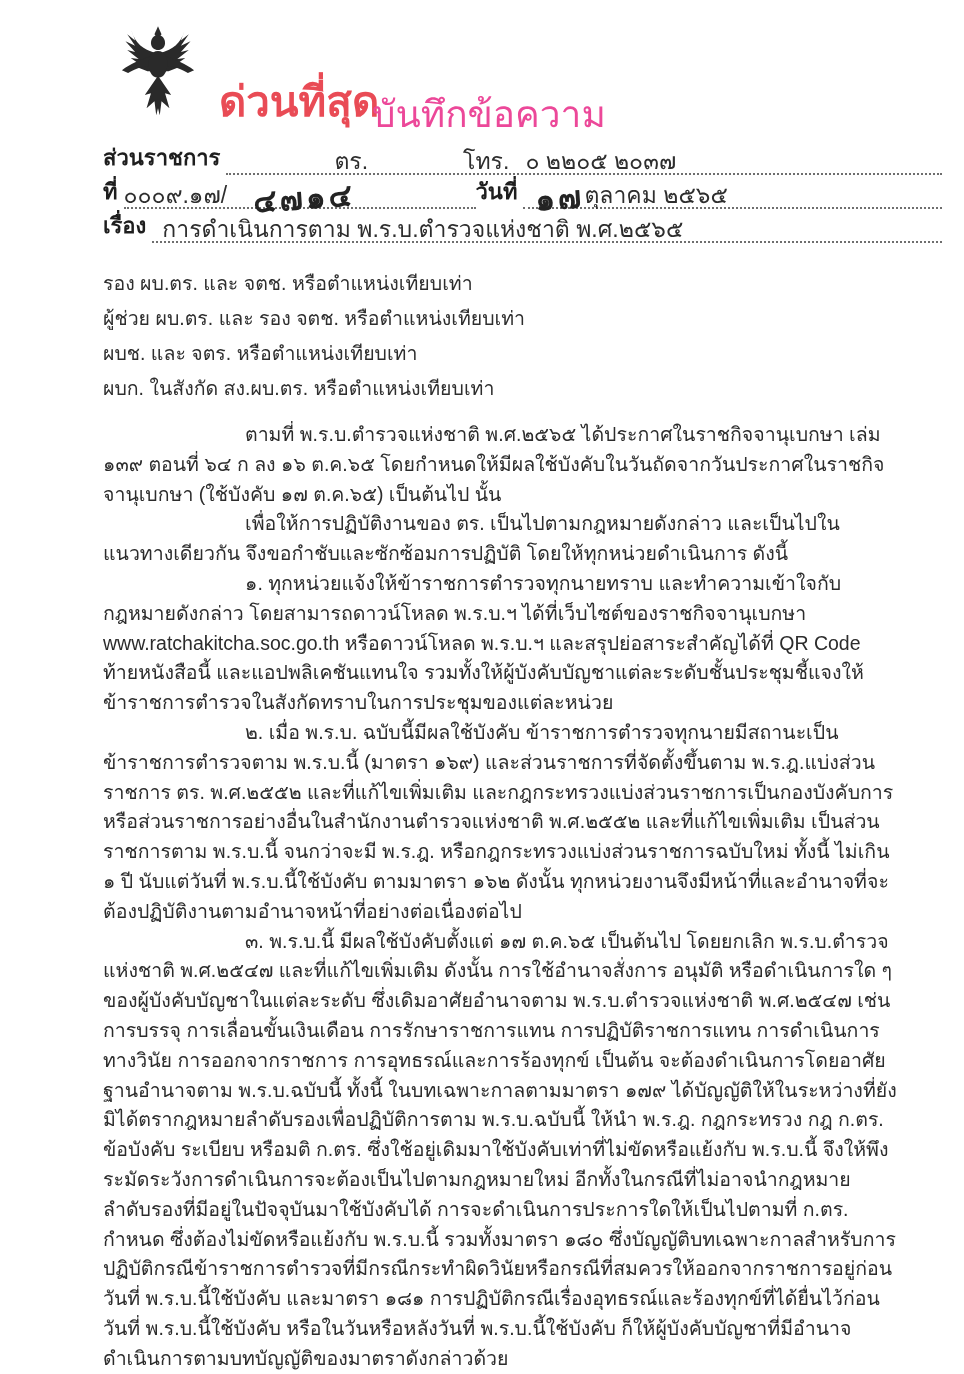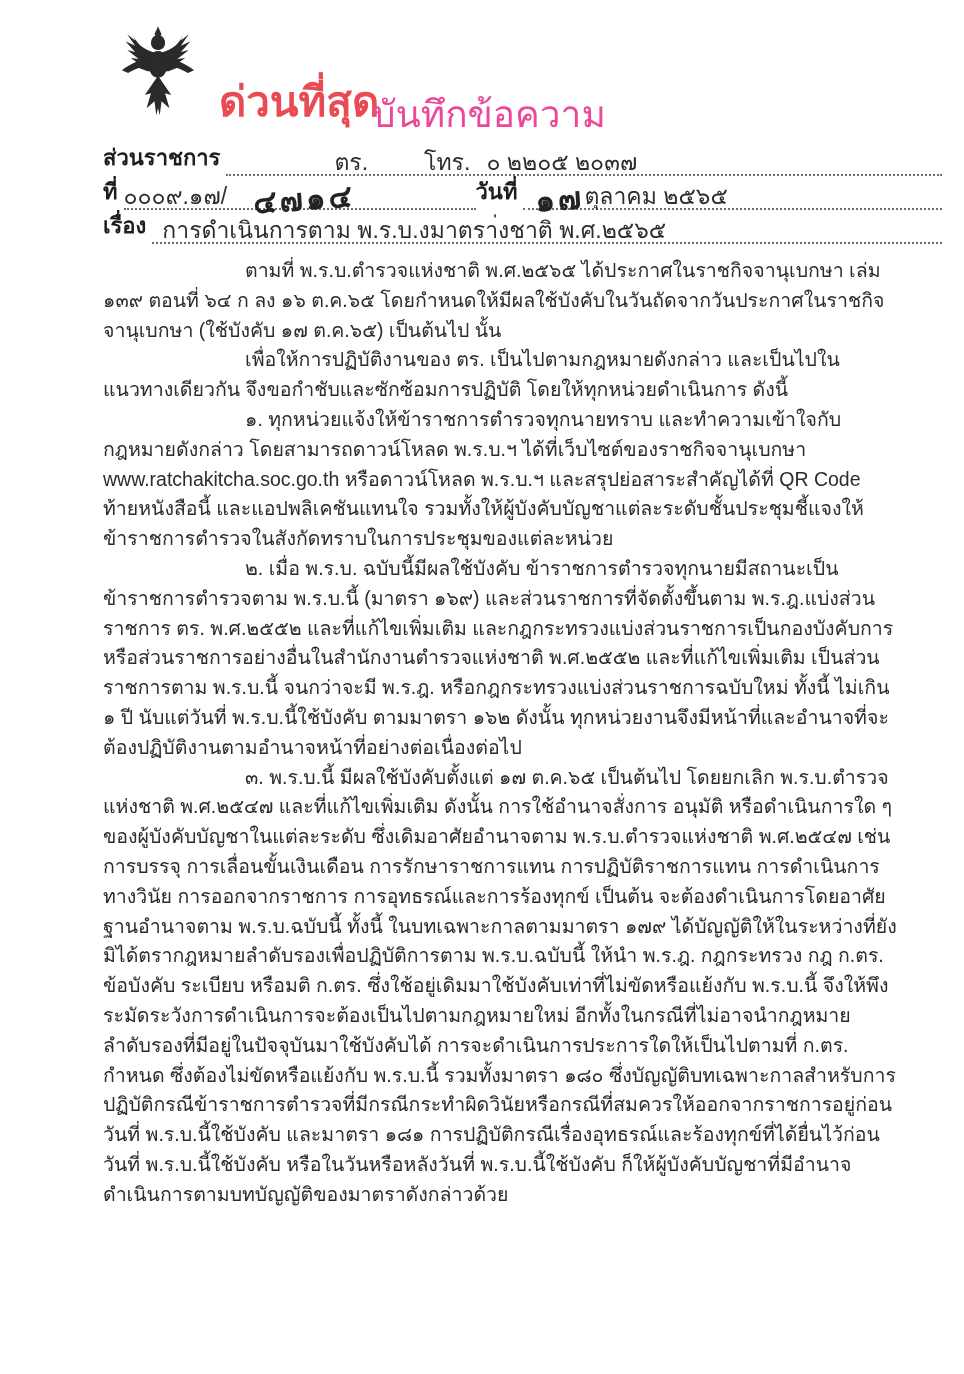--- a/index.html
+++ b/index.html
@@ -23,21 +23,21 @@
     position: absolute; left: 219px; top: 68px;
     font-size: 42px; font-weight: bold; color: #e94b55;
     letter-spacing: 0px; white-space: nowrap;
   }
   .memo-title {
     position: absolute; left: 372px; top: 84px;
     font-size: 37px; font-weight: normal; color: #ec4899; white-space: nowrap;
   }
   
   .form { padding: 0 22px 0 103px; }
-  .frow { display: flex; align-items: flex-start; height: 34px; }
+  .frow { display: flex; align-items: center; height: 34px; }
   .lbl { font-weight: bold; font-size: 22px; color: #1e1e1e; white-space: nowrap; flex: 0 0 auto; }
   .dot {
     border-bottom: 2px dotted #6e6e6e;
     display: flex; align-items: flex-end;
     margin-left: 6px; height: 100%;
   }
   .dot.grow { flex: 1 1 auto; }
   .typed { font-size: 23px; color: #2e2e2e; white-space: nowrap; line-height: 24px; }
   .hand {
     font-size: 31px; font-weight: 600; color: #232323;
@@ -77,44 +77,50 @@
     </div>
     <div class="urgency">ด่วนที่สุด</div>
     <div class="memo-title">บันทึกข้อความ</div>
   </header>
 
   <div class="form">
     <div class="frow">
       <span class="lbl">ส่วนราชการ</span>
       <span class="dot grow">
         <span class="typed" style="margin-left:108px">ตร.</span>
-        <span class="typed" style="margin-left:56px">โทร.</span>
+        <span class="typed" style="margin-left:95px">โทร.</span>
         <span class="typed" style="margin-left:16px">๐ ๒๒๐๕ ๒๐๓๗</span>
       </span>
     </div>
     <div class="frow">
       <span class="lbl">ที่</span>
       <span class="dot" style="width:352px">
         <span class="typed">๐๐๐๙.๑๗/</span>
         <span class="hand" style="margin-left:26px">๔๗๑๔</span>
       </span>
       <span class="lbl" style="">วันที่</span>
       <span class="dot grow">
         <span class="hand" style="margin-left:12px">๑๗</span>
         <span class="typed" style="">ตุลาคม ๒๕๖๕</span>
       </span>
     </div>
     <div class="frow">
       <span class="lbl">เรื่อง</span>
       <span class="dot grow">
-        <span class="typed" style="margin-left:10px">การดำเนินการตาม พ.ร.บ.งมาตรา่งชาติ พ.ศ.๒๕๖๕</span>
+        <span class="typed" style="margin-left:10px">การดำเนินการตาม พ.ร.บ.ตำรวจแห่งชาติ พ.ศ.๒๕๖๕</span>
       </span>
     </div>
   </div>
 
+  <div class="recipients">
+    <div>รอง ผบ.ตร. และ จตช. หรือตำแหน่งเทียบเท่า</div>
+    <div>ผู้ช่วย ผบ.ตร. และ รอง จตช. หรือตำแหน่งเทียบเท่า</div>
+    <div>ผบช. และ จตร. หรือตำแหน่งเทียบเท่า</div>
+    <div>ผบก. ในสังกัด สง.ผบ.ตร. หรือตำแหน่งเทียบเท่า</div>
+  </div>
 
   <section class="bodytext">
     <p>ตามที่ พ.ร.บ.ตำรวจแห่งชาติ พ.ศ.๒๕๖๕ ได้ประกาศในราชกิจจานุเบกษา เล่ม ๑๓๙ ตอนที่ ๖๔ ก ลง ๑๖ ต.ค.๖๕ โดยกำหนดให้มีผลใช้บังคับในวันถัดจากวันประกาศในราชกิจจานุเบกษา (ใช้บังคับ ๑๗ ต.ค.๖๕) เป็นต้นไป นั้น</p>
     <p>เพื่อให้การปฏิบัติงานของ ตร. เป็นไปตามกฎหมายดังกล่าว และเป็นไปในแนวทางเดียวกัน จึงขอกำชับและซักซ้อมการปฏิบัติ โดยให้ทุกหน่วยดำเนินการ ดังนี้</p>
     <p>๑.  ทุกหน่วยแจ้งให้ข้าราชการตำรวจทุกนายทราบ และทำความเข้าใจกับกฎหมายดังกล่าว โดยสามารถดาวน์โหลด พ.ร.บ.ฯ ได้ที่เว็บไซต์ของราชกิจจานุเบกษา www.ratchakitcha.soc.go.th หรือดาวน์โหลด พ.ร.บ.ฯ และสรุปย่อสาระสำคัญได้ที่  QR Code ท้ายหนังสือนี้ และแอปพลิเคชันแทนใจ รวมทั้งให้ผู้บังคับบัญชาแต่ละระดับชั้นประชุมชี้แจงให้ข้าราชการตำรวจในสังกัดทราบในการประชุมของแต่ละหน่วย</p>
     <p>๒.  เมื่อ พ.ร.บ. ฉบับนี้มีผลใช้บังคับ ข้าราชการตำรวจทุกนายมีสถานะเป็นข้าราชการตำรวจตาม พ.ร.บ.นี้ (มาตรา ๑๖๙) และส่วนราชการที่จัดตั้งขึ้นตาม พ.ร.ฎ.แบ่งส่วนราชการ ตร. พ.ศ.๒๕๕๒ และที่แก้ไขเพิ่มเติม และกฎกระทรวงแบ่งส่วนราชการเป็นกองบังคับการหรือส่วนราชการอย่างอื่นในสำนักงานตำรวจแห่งชาติ พ.ศ.๒๕๕๒ และที่แก้ไขเพิ่มเติม เป็นส่วนราชการตาม พ.ร.บ.นี้ จนกว่าจะมี พ.ร.ฎ. หรือกฎกระทรวงแบ่งส่วนราชการฉบับใหม่ ทั้งนี้ ไม่เกิน ๑ ปี นับแต่วันที่ พ.ร.บ.นี้ใช้บังคับ ตามมาตรา ๑๖๒ ดังนั้น ทุกหน่วยงานจึงมีหน้าที่และอำนาจที่จะต้องปฏิบัติงานตามอำนาจหน้าที่อย่างต่อเนื่องต่อไป</p>
     <p>๓.  พ.ร.บ.นี้ มีผลใช้บังคับตั้งแต่ ๑๗ ต.ค.๖๕ เป็นต้นไป โดยยกเลิก พ.ร.บ.ตำรวจแห่งชาติ พ.ศ.๒๕๔๗ และที่แก้ไขเพิ่มเติม ดังนั้น การใช้อำนาจสั่งการ อนุมัติ หรือดำเนินการใด ๆ ของผู้บังคับบัญชาในแต่ละระดับ ซึ่งเดิมอาศัยอำนาจตาม พ.ร.บ.ตำรวจแห่งชาติ พ.ศ.๒๕๔๗ เช่น การบรรจุ การเลื่อนขั้นเงินเดือน การรักษาราชการแทน การปฏิบัติราชการแทน การดำเนินการทางวินัย การออกจากราชการ การอุทธรณ์และการร้องทุกข์ เป็นต้น จะต้องดำเนินการโดยอาศัยฐานอำนาจตาม พ.ร.บ.ฉบับนี้ ทั้งนี้ ในบทเฉพาะกาลตามมาตรา ๑๗๙ ได้บัญญัติให้ในระหว่างที่ยังมิได้ตรากฎหมายลำดับรองเพื่อปฏิบัติการตาม พ.ร.บ.ฉบับนี้ ให้นำ พ.ร.ฎ. กฎกระทรวง กฎ ก.ตร. ข้อบังคับ ระเบียบ หรือมติ ก.ตร. ซึ่งใช้อยู่เดิมมาใช้บังคับเท่าที่ไม่ขัดหรือแย้งกับ พ.ร.บ.นี้ จึงให้พึงระมัดระวังการดำเนินการจะต้องเป็นไปตามกฎหมายใหม่ อีกทั้งในกรณีที่ไม่อาจนำกฎหมายลำดับรองที่มีอยู่ในปัจจุบันมาใช้บังคับได้ การจะดำเนินการประการใดให้เป็นไปตามที่ ก.ตร. กำหนด ซึ่งต้องไม่ขัดหรือแย้งกับ พ.ร.บ.นี้ รวมทั้งมาตรา ๑๘๐ ซึ่งบัญญัติบทเฉพาะกาลสำหรับการปฏิบัติกรณีข้าราชการตำรวจที่มีกรณีกระทำผิดวินัยหรือกรณีที่สมควรให้ออกจากราชการอยู่ก่อนวันที่ พ.ร.บ.นี้ใช้บังคับ และมาตรา ๑๘๑ การปฏิบัติกรณีเรื่องอุทธรณ์และร้องทุกข์ที่ได้ยื่นไว้ก่อนวันที่ พ.ร.บ.นี้ใช้บังคับ หรือในวันหรือหลังวันที่ พ.ร.บ.นี้ใช้บังคับ ก็ให้ผู้บังคับบัญชาที่มีอำนาจดำเนินการตามบทบัญญัติของมาตราดังกล่าวด้วย</p>
   </section>
 
 </div>

